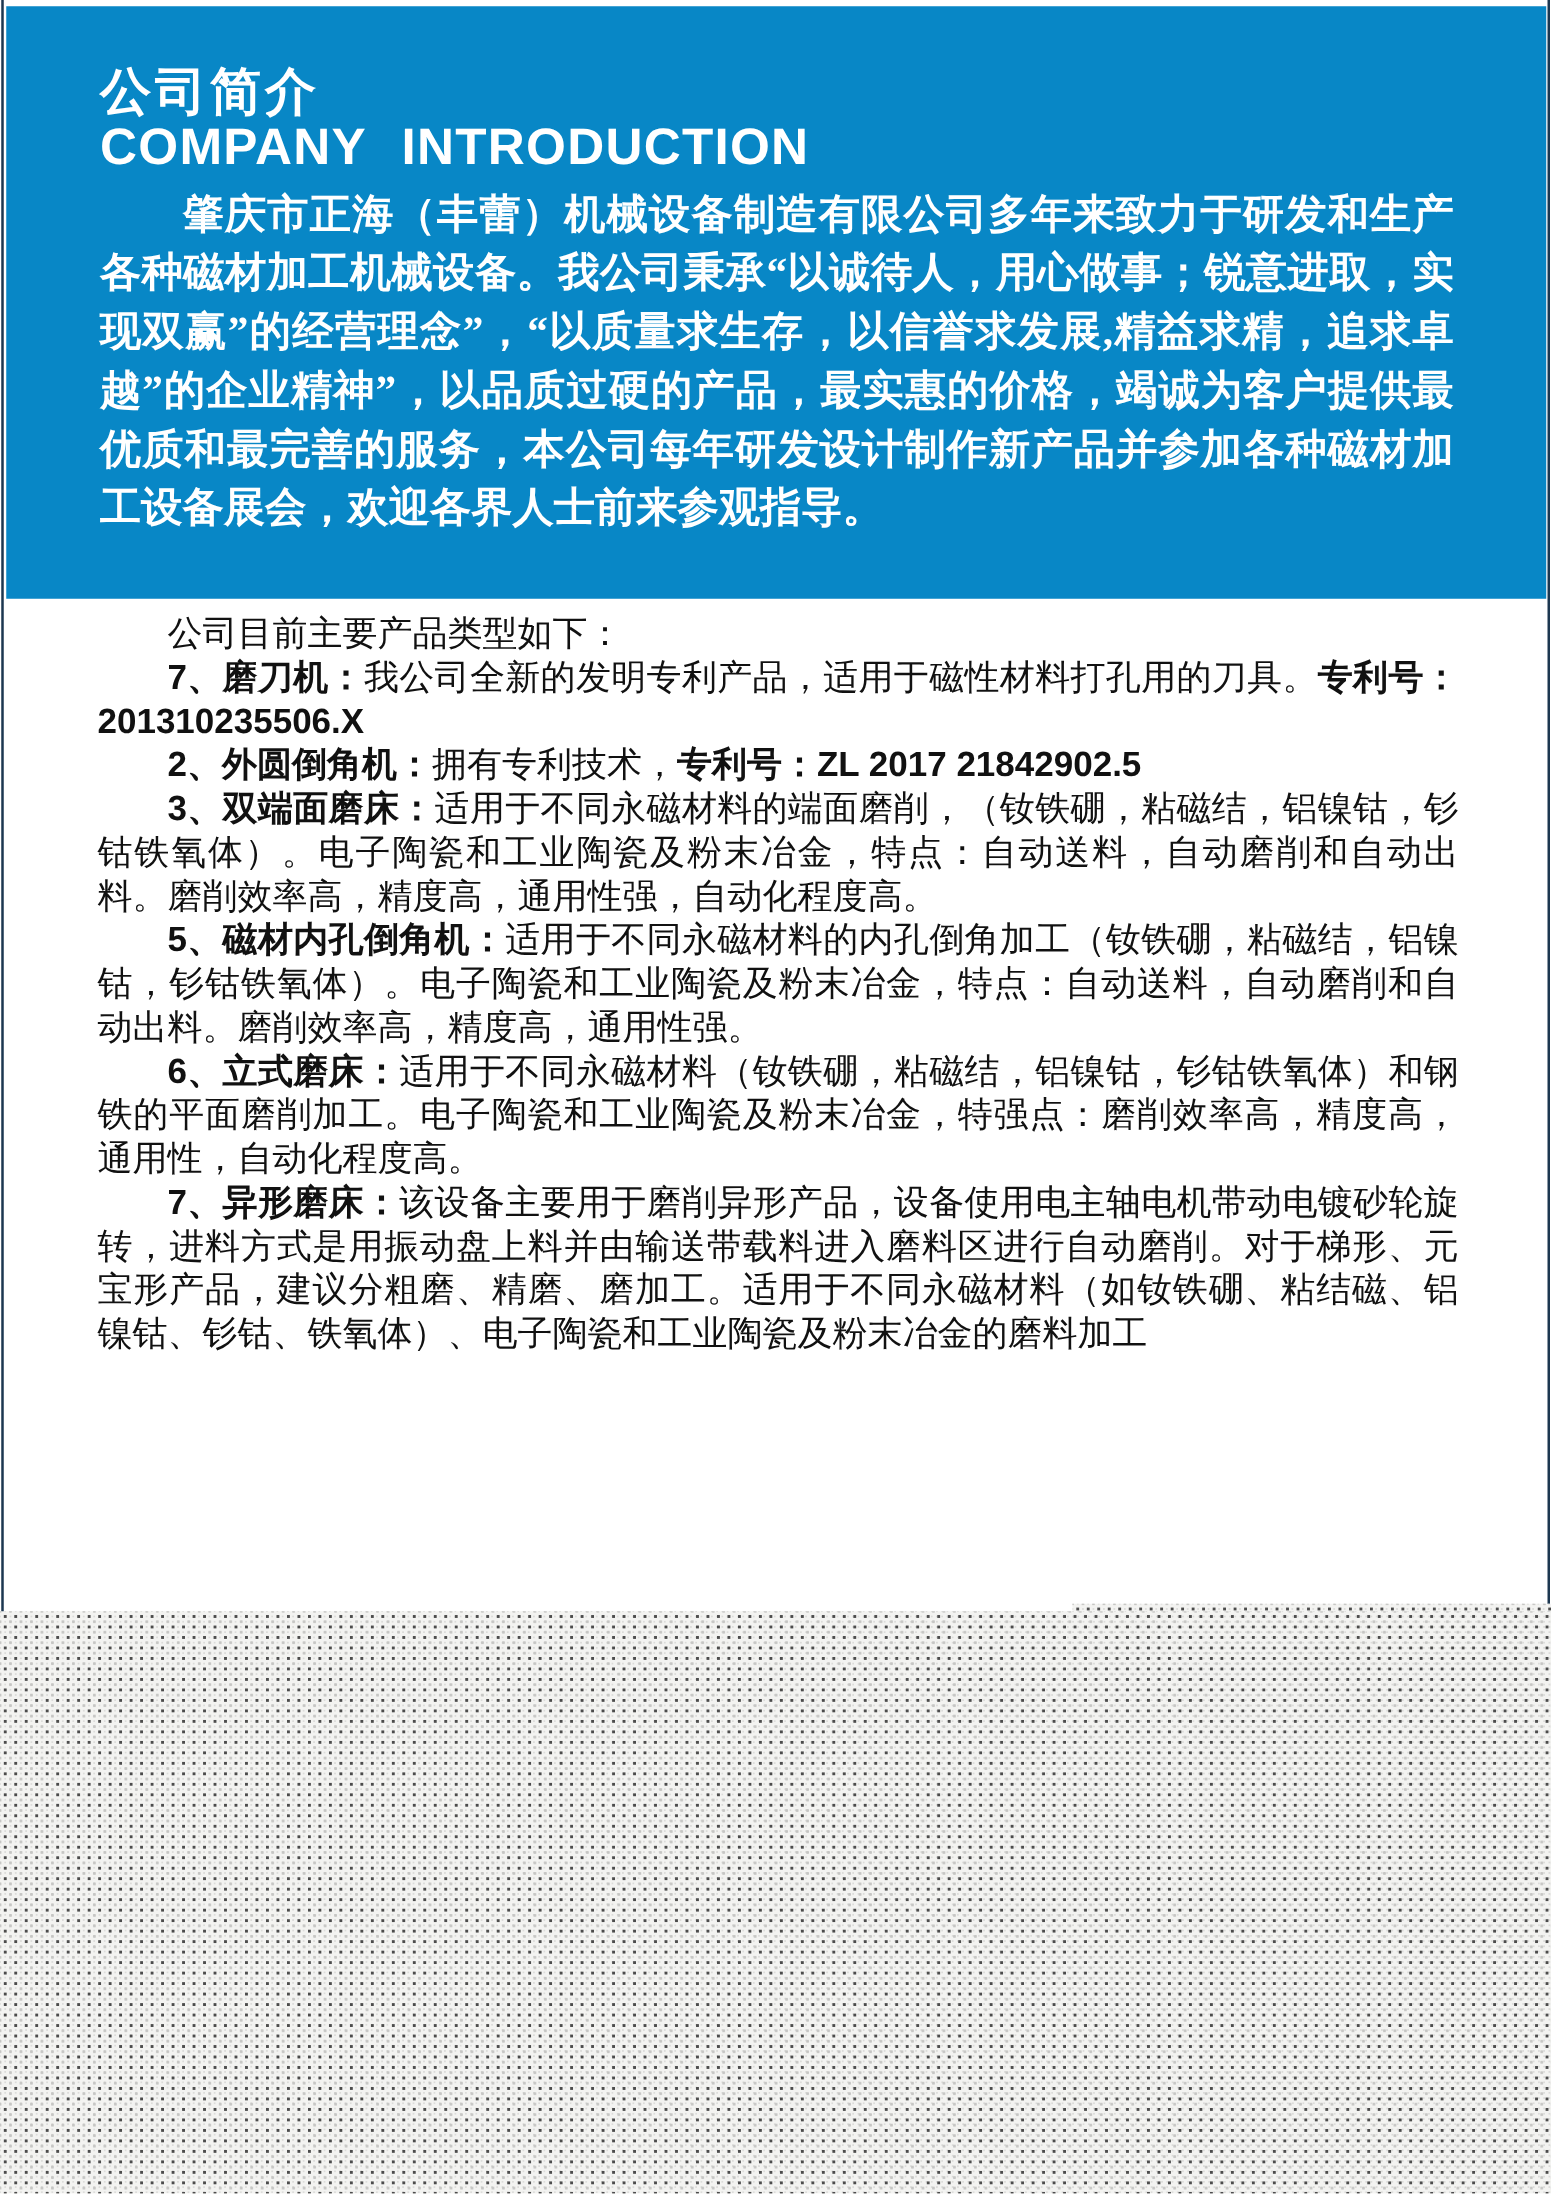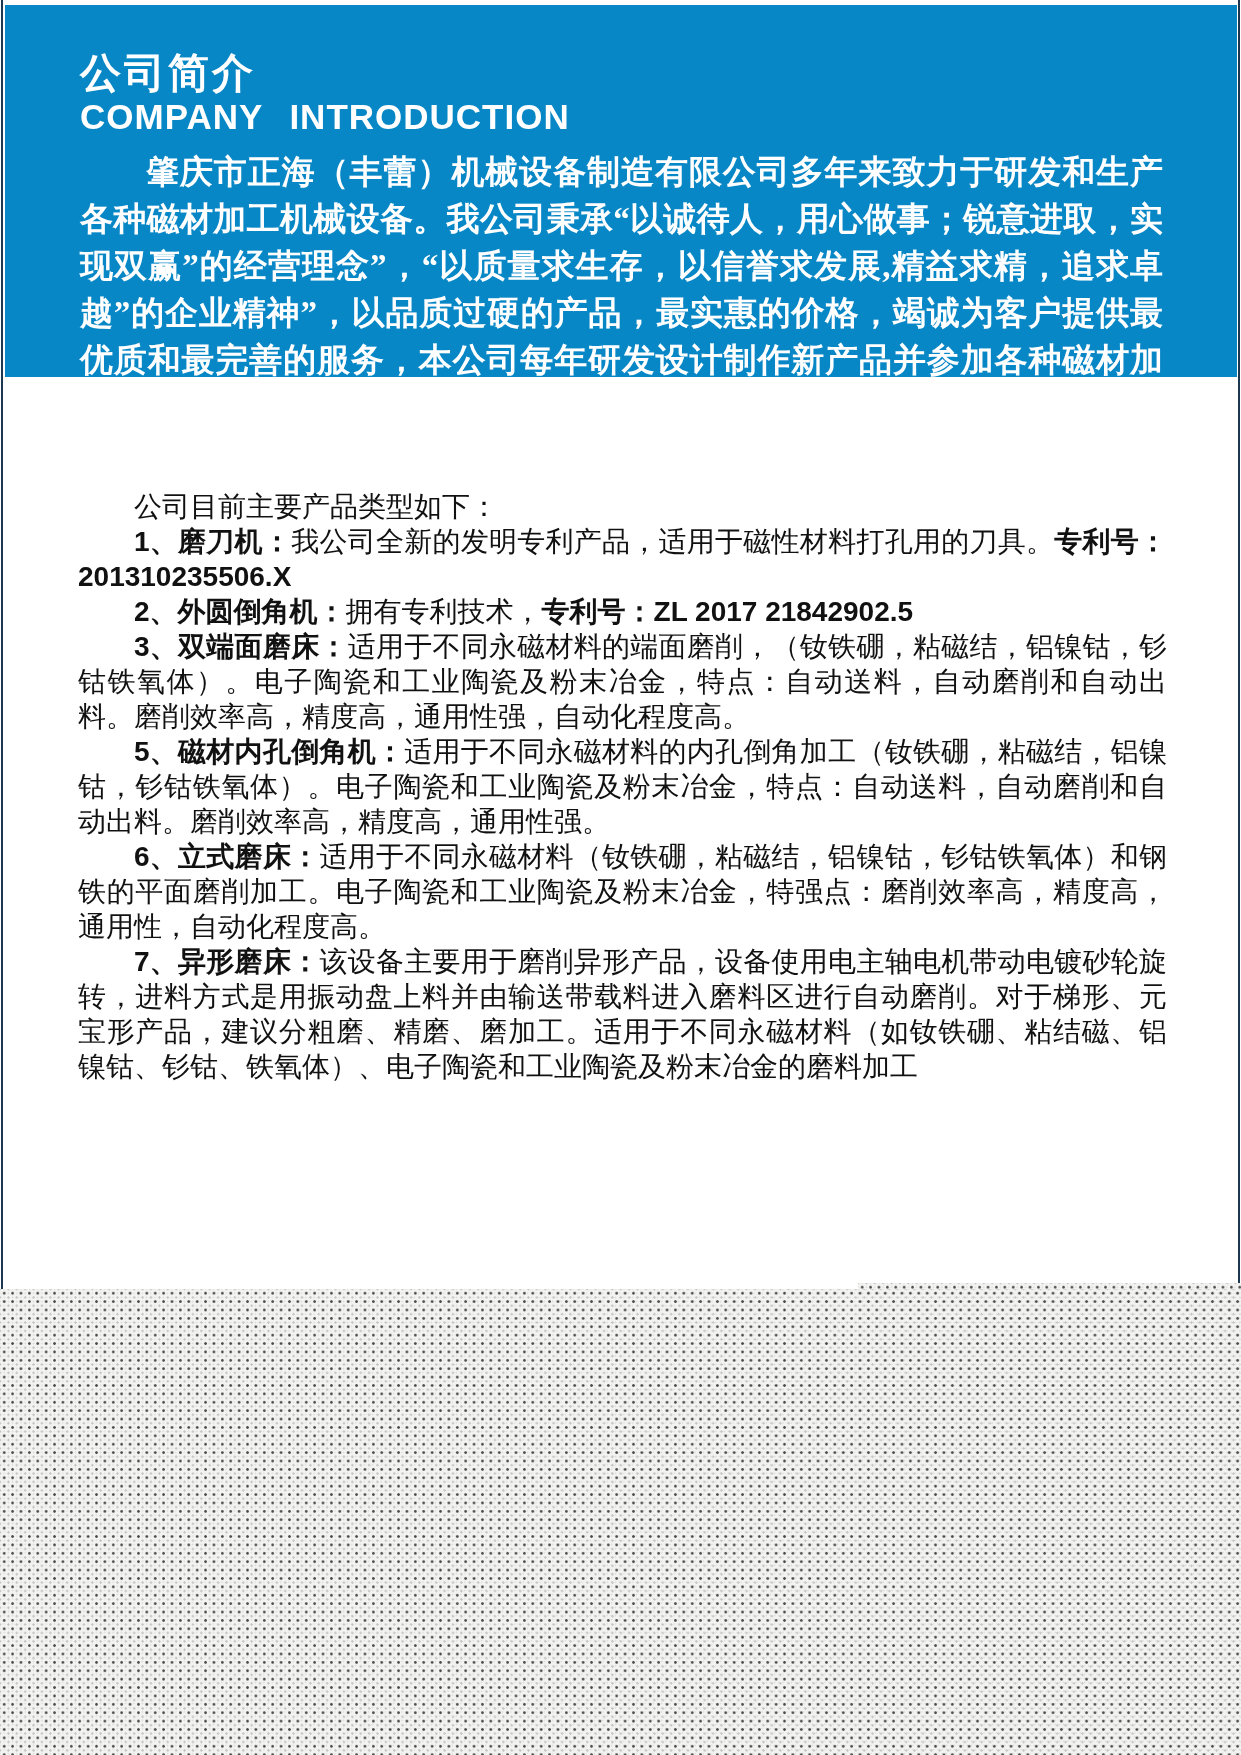--- a/index.html
+++ b/index.html
@@ -13,33 +13,33 @@
   }
   
   .page-frame{
     position:absolute;top:0;left:1px;right:1px;height:1291px;
     border-left:2px solid #1c3750;
     border-right:2px solid #1c3750;
     pointer-events:none;
   }
   
   .hero{
-    position:absolute;top:5px;left:5px;right:4px;height:372px;
+    position:absolute;top:5px;left:5px;right:4px;height:474px;
     box-sizing:border-box;
     padding:46px 74px 0 75px;
     color:#ffffff;
   }
   .hero-title{
     margin:0;
     font-size:41px;line-height:44px;
     font-weight:bold;letter-spacing:3px;
   }
   .hero-title-en{
     margin:2px 0 0 0;
-    font-size:35px;line-height:40px;
+    font-size:41px;line-height:40px;
     font-weight:bold;letter-spacing:1px;word-spacing:16px;
   }
   .hero-paragraph{
     margin:12px 0 0 0;
     font-family:"Liberation Serif",serif;
     font-weight:bold;
     font-size:33px;line-height:47px;
     text-align:justify;
     text-indent:2em;
   }
@@ -78,21 +78,21 @@
 
   <header class="hero" id="hero" style="background: rgb(8, 135, 198);">
     <h1 class="hero-title">公司简介</h1>
     <h2 class="hero-title-en">COMPANY INTRODUCTION</h2>
     <p class="hero-paragraph">肇庆市正海（丰蕾）机械设备制造有限公司多年来致力于研发和生产各种磁材加工机械设备。我公司秉承“以诚待人，用心做事；锐意进取，实现双赢”的经营理念”，“以质量求生存，以信誉求发展,精益求精，追求卓越”的企业精神”，以品质过硬的产品，最实惠的价格，竭诚为客户提供最优质和最完善的服务，本公司每年研发设计制作新产品并参加各种磁材加工设备展会，欢迎各界人士前来参观指导。</p>
   </header>
 
   <main class="products">
     <p class="lead-line">公司目前主要产品类型如下：</p>
     <div id="product-list">
-        <p class="item-para first"><span class="seg-bold">1、磨刀机：</span><span>我公司全新的发明专利产品，适用于磁性材料打孔用的刀具。</span><span class="seg-bold">专利号：201310235506.X</span></p>
+        <p class="item-para first"><span class="seg-bold">7、磨刀机：</span><span>我公司全新的发明专利产品，适用于磁性材料打孔用的刀具。</span><span class="seg-bold">专利号：201310235506.X</span></p>
         <p class="item-para first"><span class="seg-bold">2、外圆倒角机：</span><span>拥有专利技术，</span><span class="seg-bold">专利号：ZL 2017 21842902.5</span></p>
         <p class="item-para first"><span class="seg-bold">3、双端面磨床：</span><span>适用于不同永磁材料的端面磨削，（钕铁硼，粘磁结，铝镍钴，钐钴铁氧体）。电子陶瓷和工业陶瓷及粉末冶金，特点：自动送料，自动磨削和自动出料。磨削效率高，精度高，通用性强，自动化程度高。</span></p>
         <p class="item-para first"><span class="seg-bold">5、磁材内孔倒角机：</span><span>适用于不同永磁材料的内孔倒角加工（钕铁硼，粘磁结，铝镍钴，钐钴铁氧体）。电子陶瓷和工业陶瓷及粉末冶金，特点：自动送料，自动磨削和自动出料。磨削效率高，精度高，通用性强。</span></p>
         <p class="item-para first"><span class="seg-bold">6、立式磨床：</span><span>适用于不同永磁材料（钕铁硼，粘磁结，铝镍钴，钐钴铁氧体）和钢铁的平面磨削加工。电子陶瓷和工业陶瓷及粉末冶金，特强点：磨削效率高，精度高，通用性，自动化程度高。</span></p>
         <p class="item-para first"><span class="seg-bold">7、异形磨床：</span><span>该设备主要用于磨削异形产品，设备使用电主轴电机带动电镀砂轮旋转，进料方式是用振动盘上料并由输送带载料进入磨料区进行自动磨削。对于梯形、元宝形产品，建议分粗磨、精磨、磨加工。适用于不同永磁材料（如钕铁硼、粘结磁、铝镍钴、钐钴、铁氧体）、电子陶瓷和工业陶瓷及粉末冶金的磨料加工</span></p>
       </div>
   </main>
 
   <div class="halftone-step"></div>
   <div class="halftone"></div>

